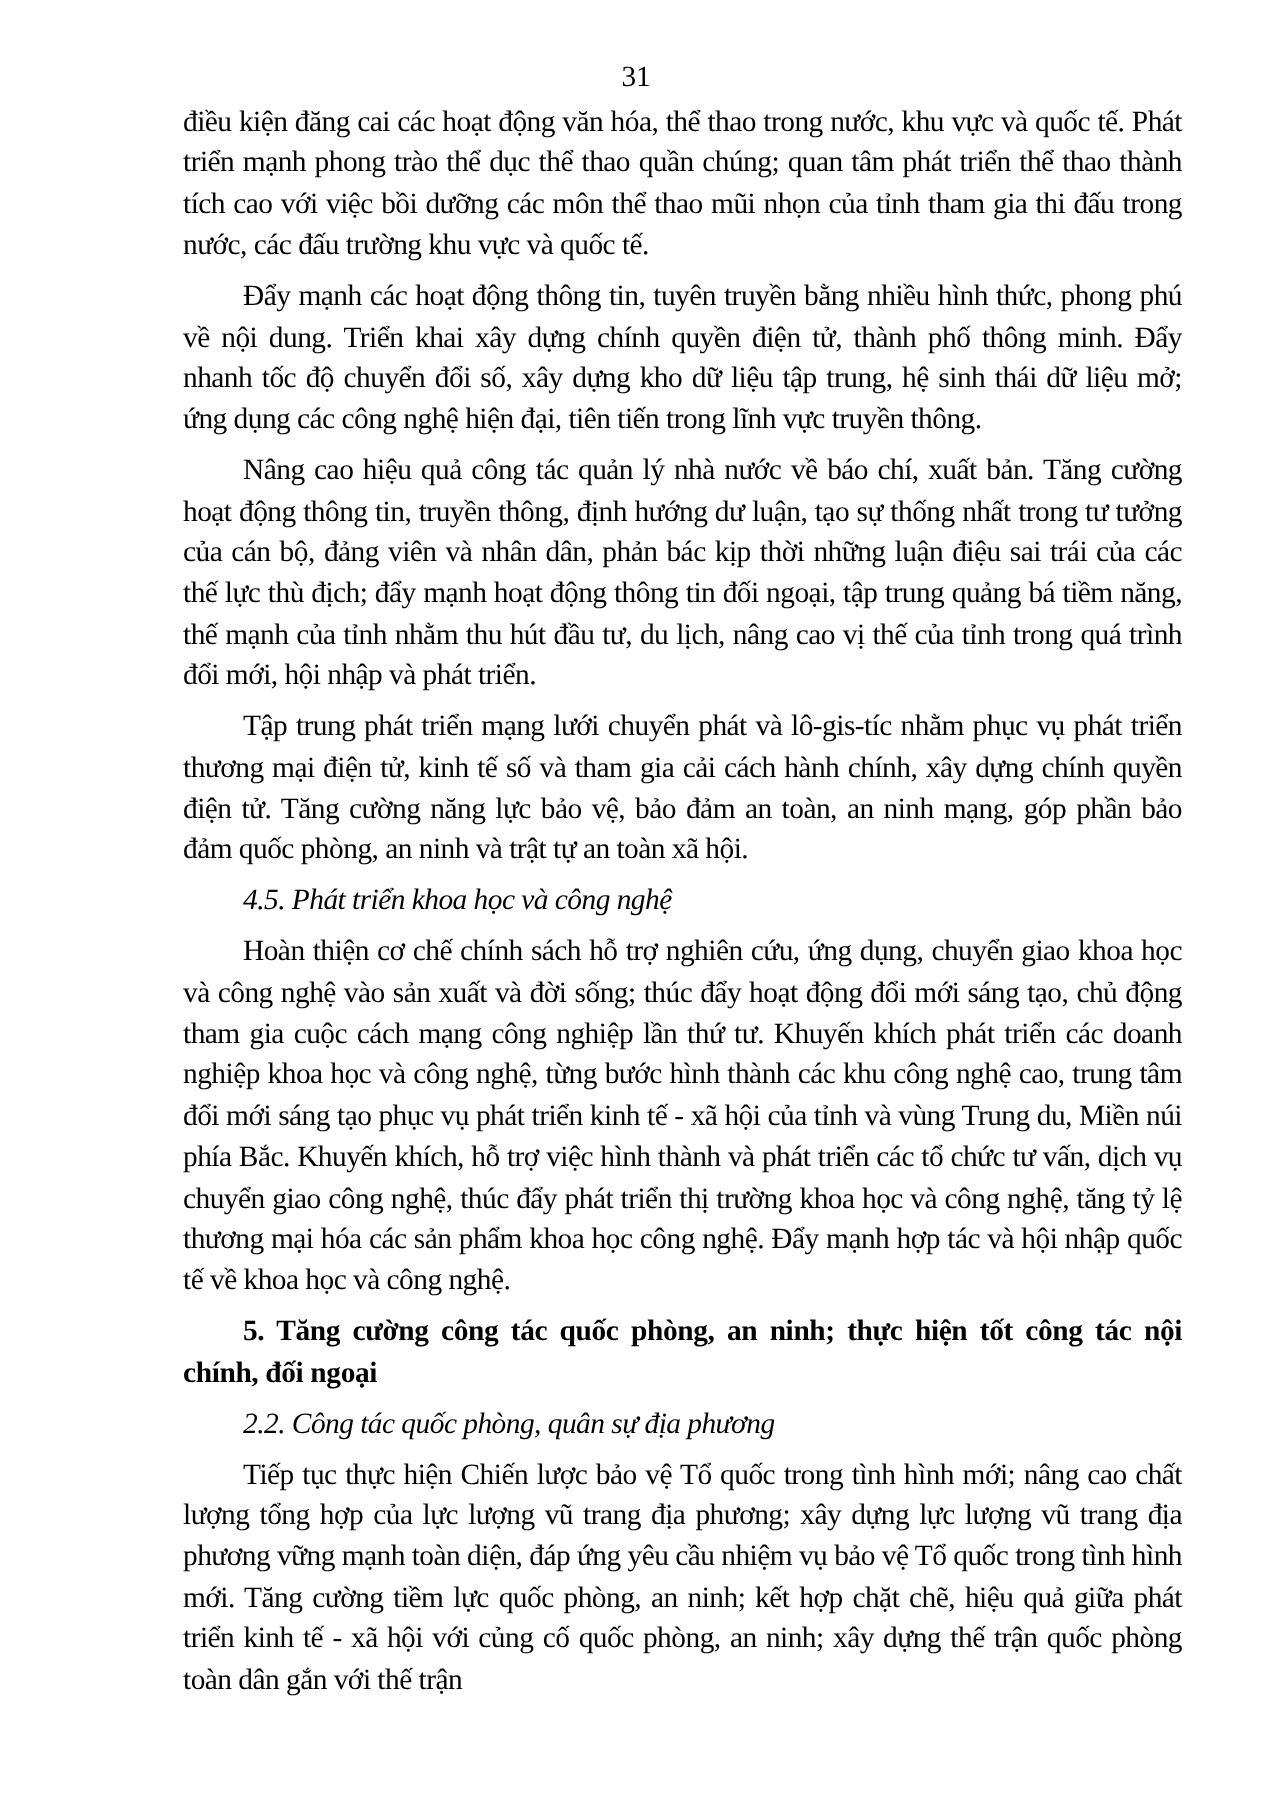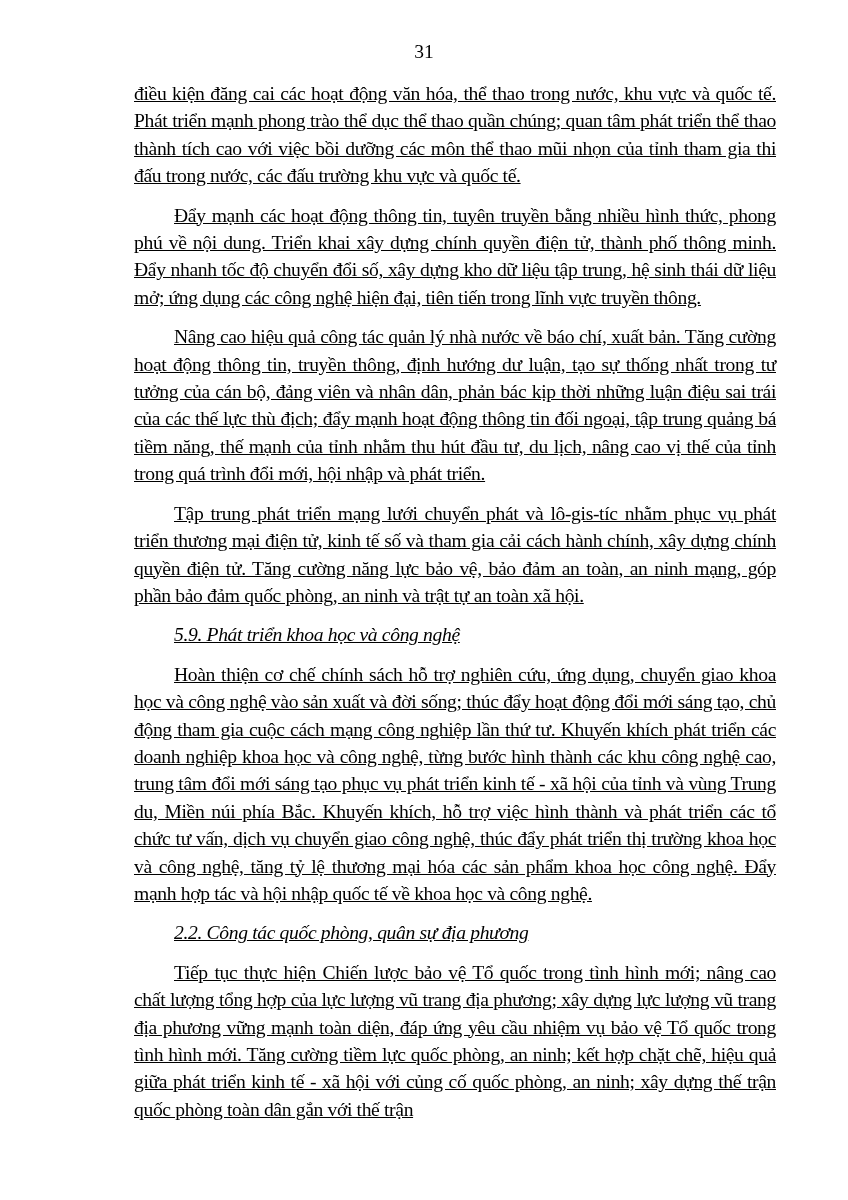--- a/index.html
+++ b/index.html
@@ -32,27 +32,26 @@
     font-size: 19.5px;
     line-height: 24px;
   }
   .content {
     position: absolute;
     left: 122px;
     top: 68px;
     width: 666px;
   }
   p {
-    margin: 12px;
+    margin: 0;
     font-size: 19.6px;
     line-height: 27.4px;
     text-align: justify;
     text-align-last: left;
     letter-spacing: -0.35px;
-    text-decoration: underline;
   }
   p.indent {
     text-indent: 40px;
   }
   .gap {
     margin-top: 6.5px;
   }
   .heading-italic {
     font-style: italic;
     text-indent: 40px;
@@ -69,18 +68,19 @@
 <body>
 
 <div class="page">
   <div class="page-number">31</div>
 
   <div class="content">
     <p>điều kiện đăng cai các hoạt động văn hóa, thể thao trong nước, khu vực và quốc tế. Phát triển mạnh phong trào thể dục thể thao quần chúng; quan tâm phát triển thể thao thành tích cao với việc bồi dưỡng các môn thể thao mũi nhọn của tỉnh tham gia thi đấu trong nước, các đấu trường khu vực và quốc tế.</p>
     <p class="indent gap">Đẩy mạnh các hoạt động thông tin, tuyên truyền bằng nhiều hình thức, phong phú về nội dung. Triển khai xây dựng chính quyền điện tử, thành phố thông minh. Đẩy nhanh tốc độ chuyển đổi số, xây dựng kho dữ liệu tập trung, hệ sinh thái dữ liệu mở; ứng dụng các công nghệ hiện đại, tiên tiến trong lĩnh vực truyền thông.</p>
     <p class="indent gap">Nâng cao hiệu quả công tác quản lý nhà nước về báo chí, xuất bản. Tăng cường hoạt động thông tin, truyền thông, định hướng dư luận, tạo sự thống nhất trong tư tưởng của cán bộ, đảng viên và nhân dân, phản bác kịp thời những luận điệu sai trái của các thế lực thù địch; đẩy mạnh hoạt động thông tin đối ngoại, tập trung quảng bá tiềm năng, thế mạnh của tỉnh nhằm thu hút đầu tư, du lịch, nâng cao vị thế của tỉnh trong quá trình đổi mới, hội nhập và phát triển.</p>
     <p class="indent gap">Tập trung phát triển mạng lưới chuyển phát và lô-gis-tíc nhằm phục vụ phát triển thương mại điện tử, kinh tế số và tham gia cải cách hành chính, xây dựng chính quyền điện tử. Tăng cường năng lực bảo vệ, bảo đảm an toàn, an ninh mạng, góp phần bảo đảm quốc phòng, an ninh và trật tự an toàn xã hội.</p>
-    <p class="heading-italic">5.9. Phát triển khoa học và công nghệ</p>
+    <p class="heading-italic">4.5. Phát triển khoa học và công nghệ</p>
     <p class="indent gap">Hoàn thiện cơ chế chính sách hỗ trợ nghiên cứu, ứng dụng, chuyển giao khoa học và công nghệ vào sản xuất và đời sống; thúc đẩy hoạt động đổi mới sáng tạo, chủ động tham gia cuộc cách mạng công nghiệp lần thứ tư. Khuyến khích phát triển các doanh nghiệp khoa học và công nghệ, từng bước hình thành các khu công nghệ cao, trung tâm đổi mới sáng tạo phục vụ phát triển kinh tế - xã hội của tỉnh và vùng Trung du, Miền núi phía Bắc. Khuyến khích, hỗ trợ việc hình thành và phát triển các tổ chức tư vấn, dịch vụ chuyển giao công nghệ, thúc đẩy phát triển thị trường khoa học và công nghệ, tăng tỷ lệ thương mại hóa các sản phẩm khoa học công nghệ. Đẩy mạnh hợp tác và hội nhập quốc tế về khoa học và công nghệ.</p>
+    <p class="heading-bold">5. Tăng cường công tác quốc phòng, an ninh; thực hiện tốt công tác nội chính, đối ngoại</p>
     <p class="heading-italic">2.2. Công tác quốc phòng, quân sự địa phương</p>
     <p class="indent gap">Tiếp tục thực hiện Chiến lược bảo vệ Tổ quốc trong tình hình mới; nâng cao chất lượng tổng hợp của lực lượng vũ trang địa phương; xây dựng lực lượng vũ trang địa phương vững mạnh toàn diện, đáp ứng yêu cầu nhiệm vụ bảo vệ Tổ quốc trong tình hình mới. Tăng cường tiềm lực quốc phòng, an ninh; kết hợp chặt chẽ, hiệu quả giữa phát triển kinh tế - xã hội với củng cố quốc phòng, an ninh; xây dựng thế trận quốc phòng toàn dân gắn với thế trận</p>
   </div>
 </div>
 
 </body></html>

